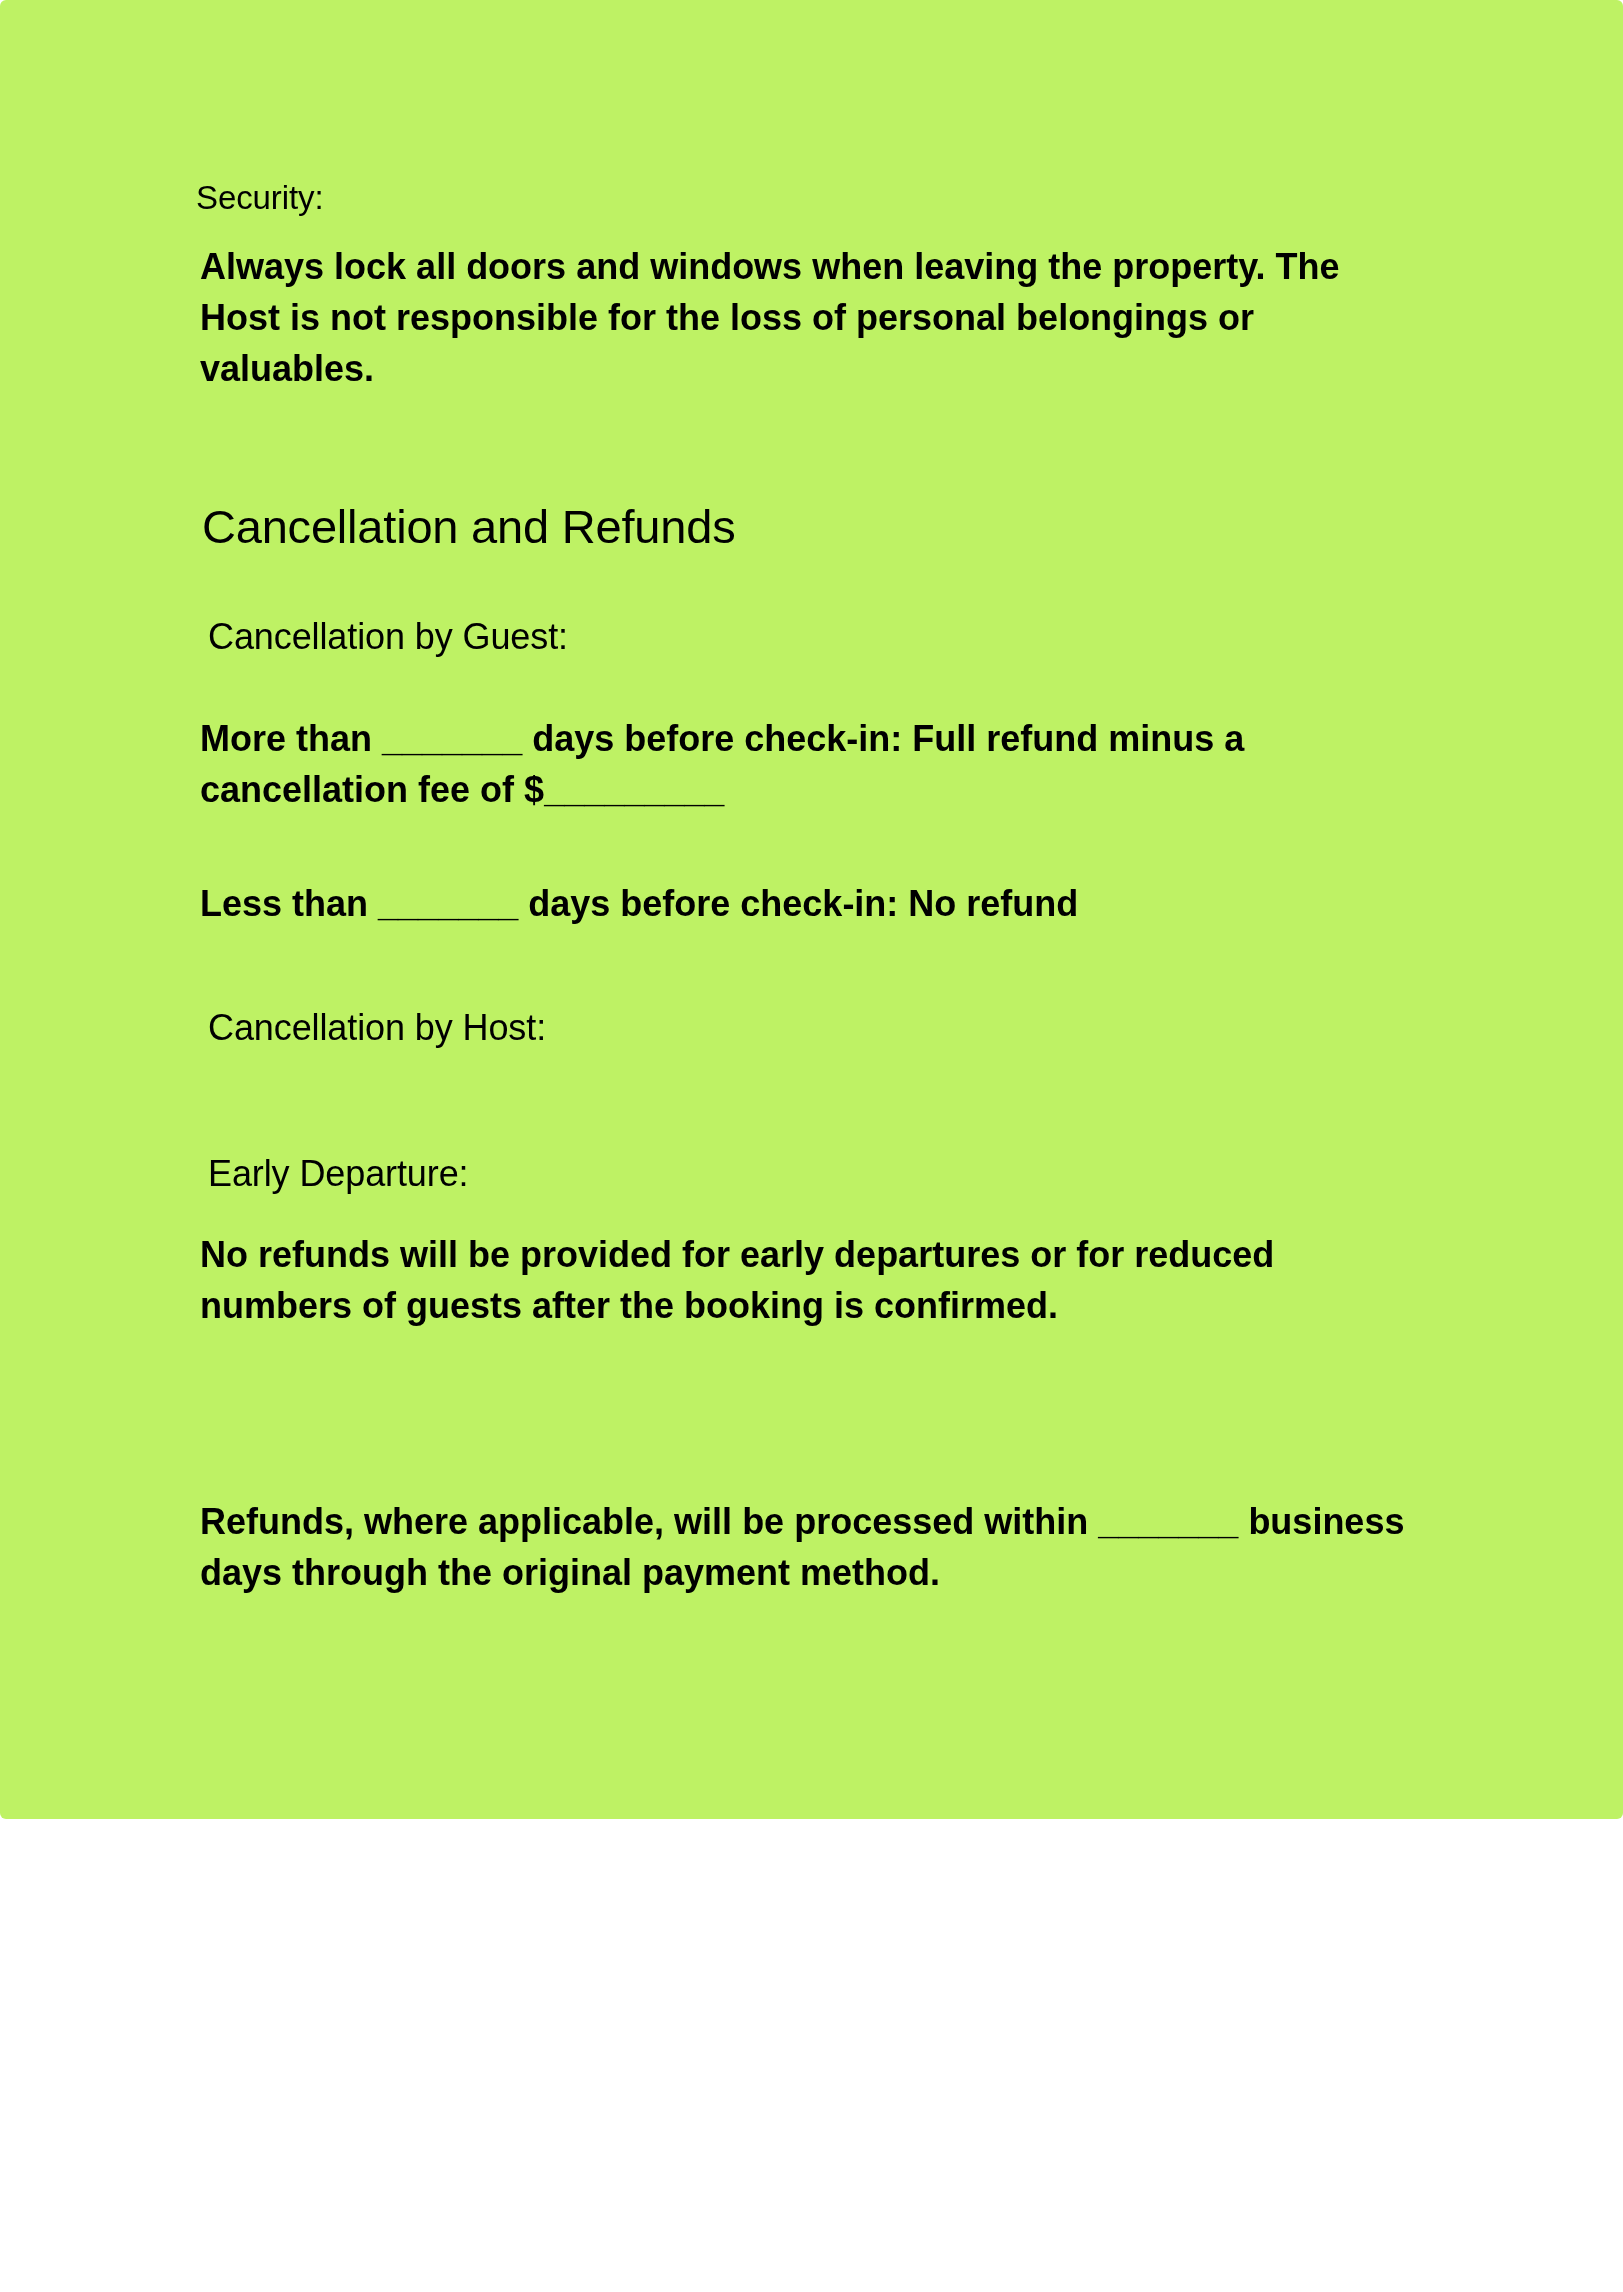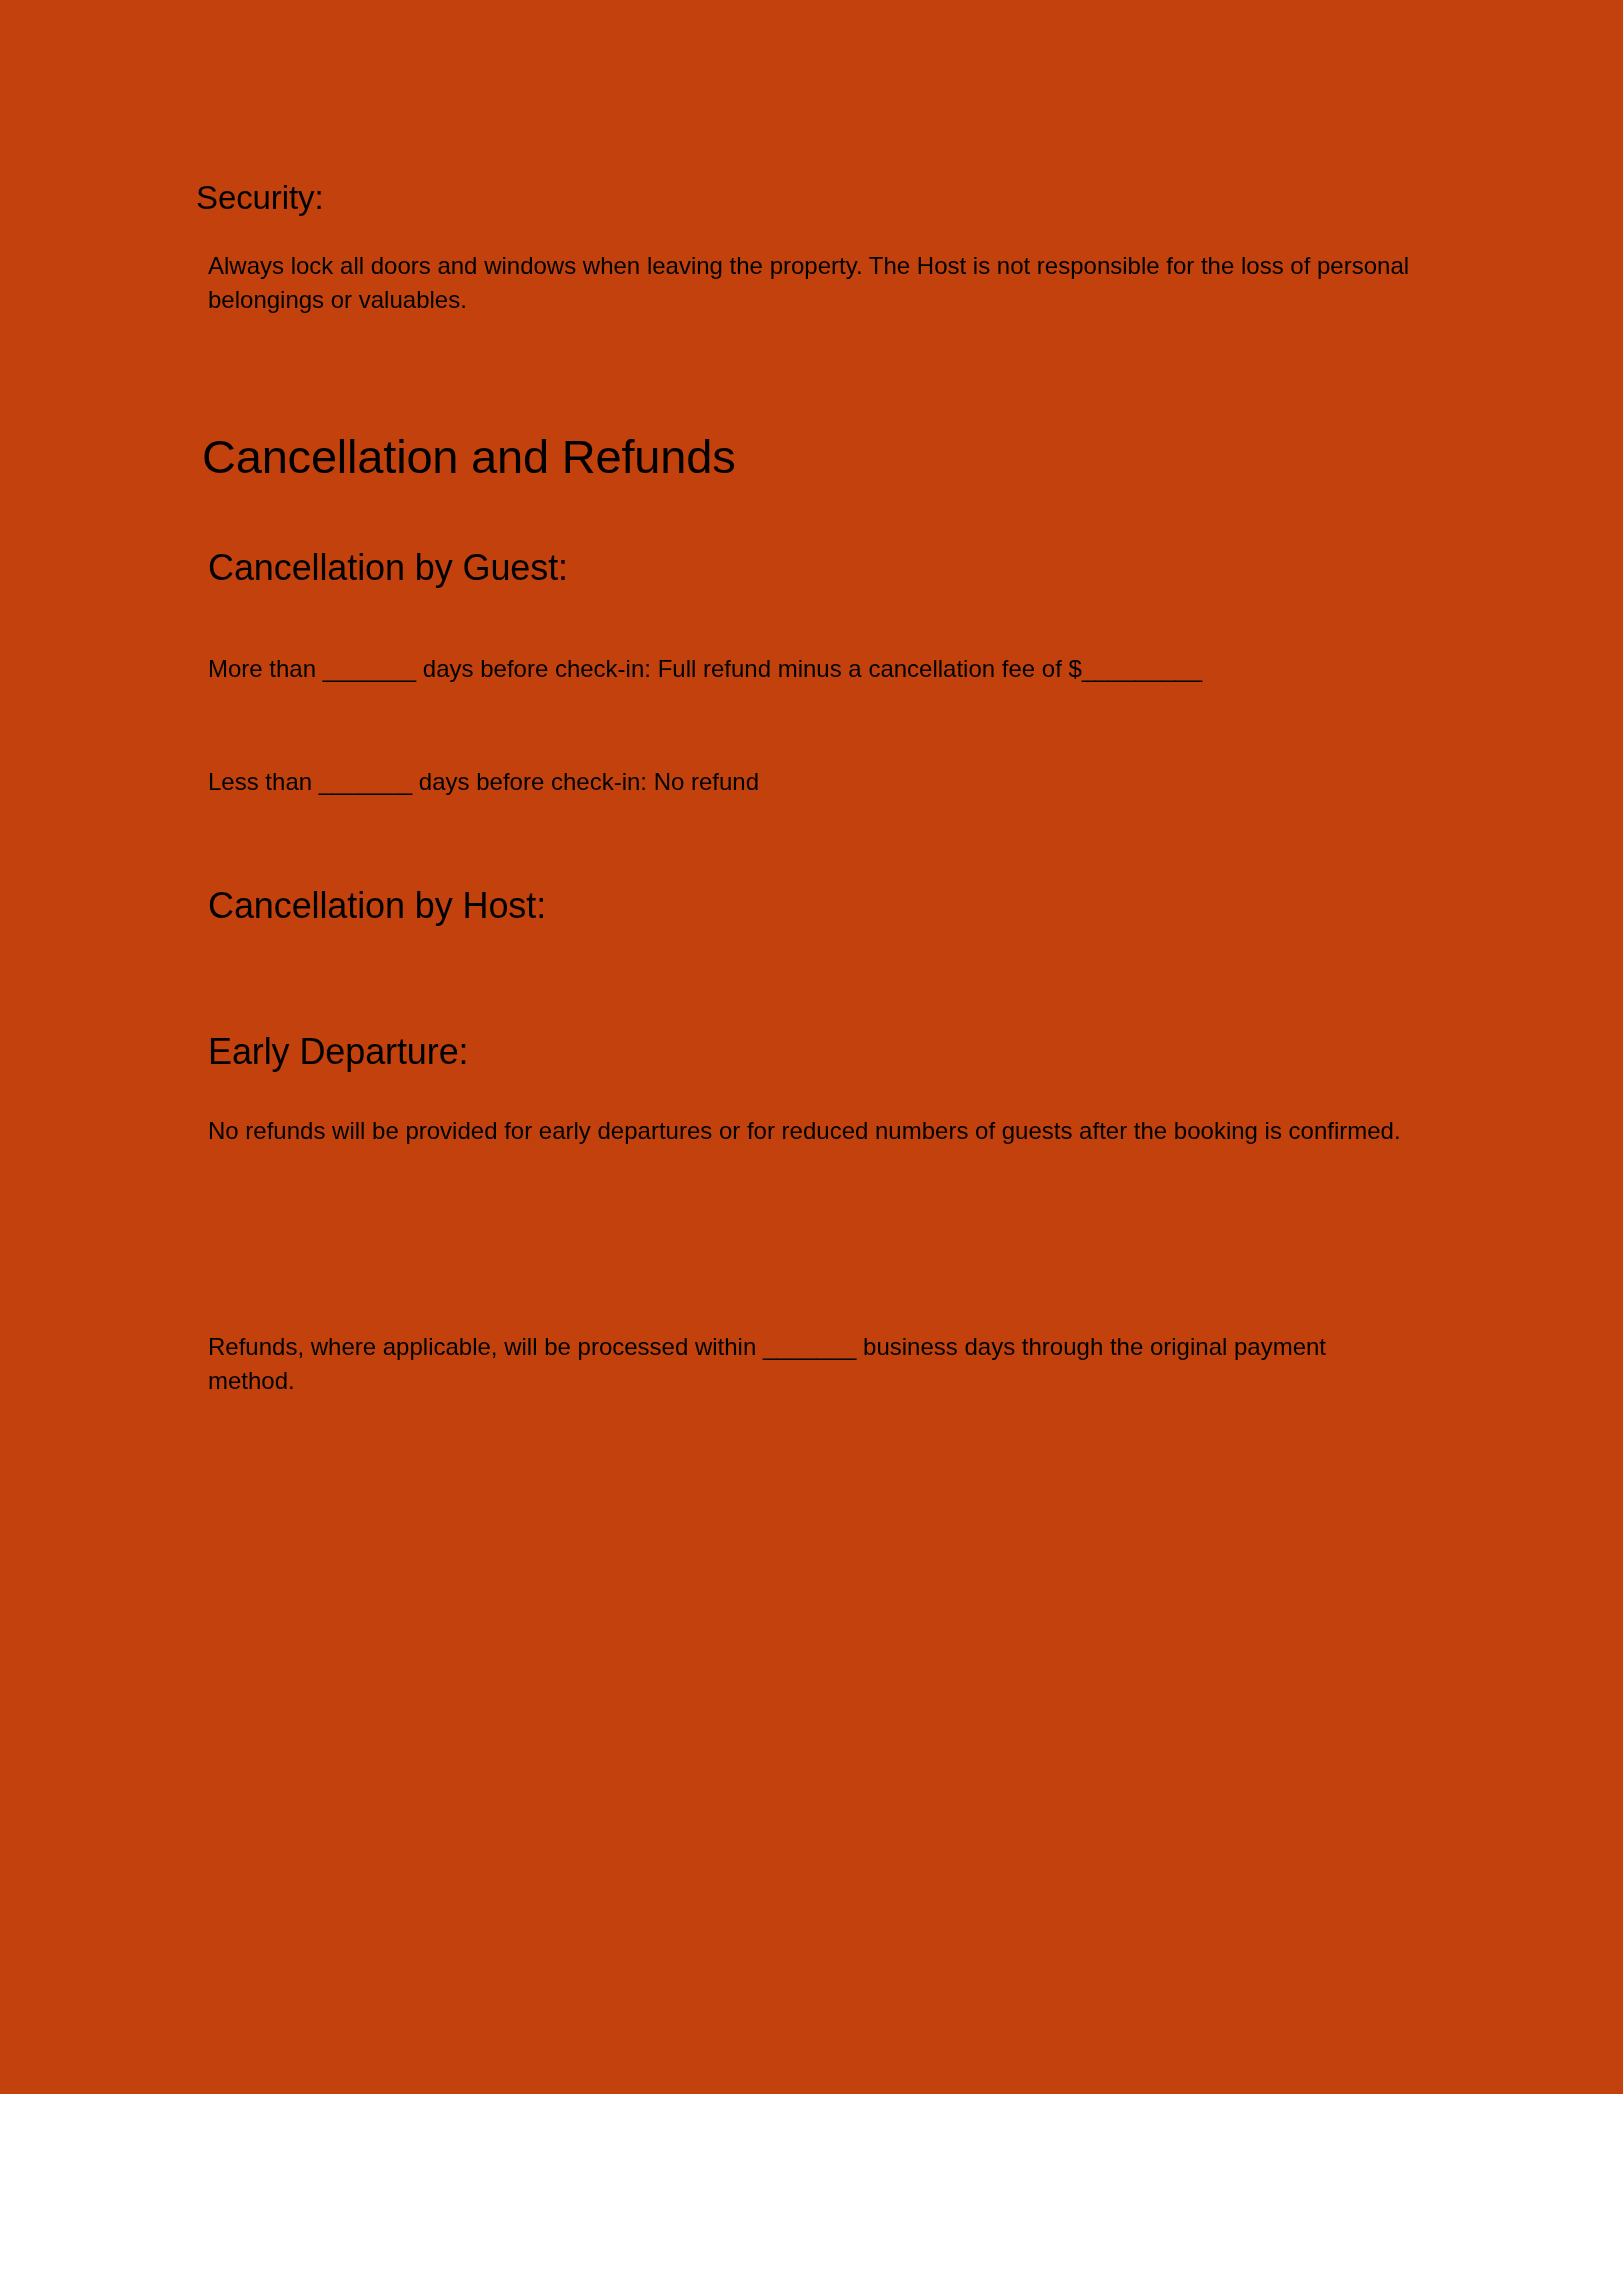--- a/index.html
+++ b/index.html
@@ -8,24 +8,25 @@
     background: #ffffff;
   }
   body {
     font-family: "Liberation Sans", sans-serif;
     color: #000000;
     -webkit-font-smoothing: antialiased;
   }
   .page {
     position: relative;
     width: 1623px;
-    height: 2094px;
-    background: #c2410c;
+    height: 1819px;
+    background: #bef264;
     overflow: hidden;
     box-sizing: border-box;
+    border-radius: 6px;
   }
   .content {
     position: absolute;
     left: 196px;
     top: 0;
     width: 1233px;
   }
   
   .h1 {
     font-size: 47px;
@@ -43,24 +44,24 @@
   }
   .h2-sm {
     font-size: 33px;
     font-weight: 400;
     line-height: 1.2;
     margin: 0;
     letter-spacing: -0.1px;
   }
   
   .p {
-    font-size: 24px;
-    font-weight: 400;
+    font-size: 36px;
+    font-weight: 700;
     line-height: 1.42;
-    margin: 12px;
+    margin: 4px;
   }
   
   .sp-top-security   { height: 178px; }
   .sp-after-h-sm     { height: 19.6px; }
   .sp-before-h1      { height: 94px; }
   .sp-after-h1       { height: 43px; }
   .sp-after-h2-guest { height: 39px; }
   .sp-para-gap       { height: 27.4px; }
   .sp-section-gap    { height: 61px; }
   .sp-after-h2       { height: 17.6px; }

